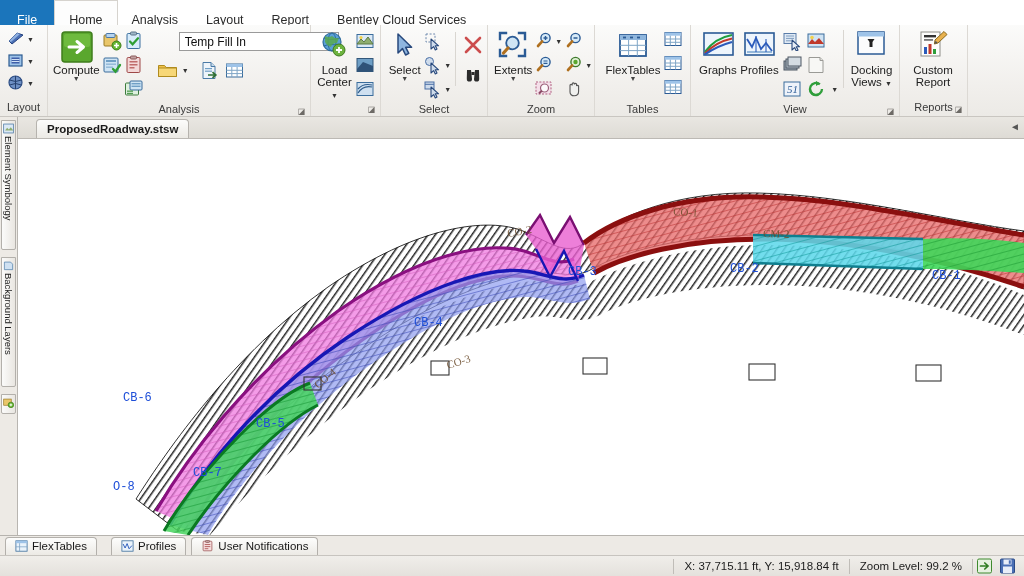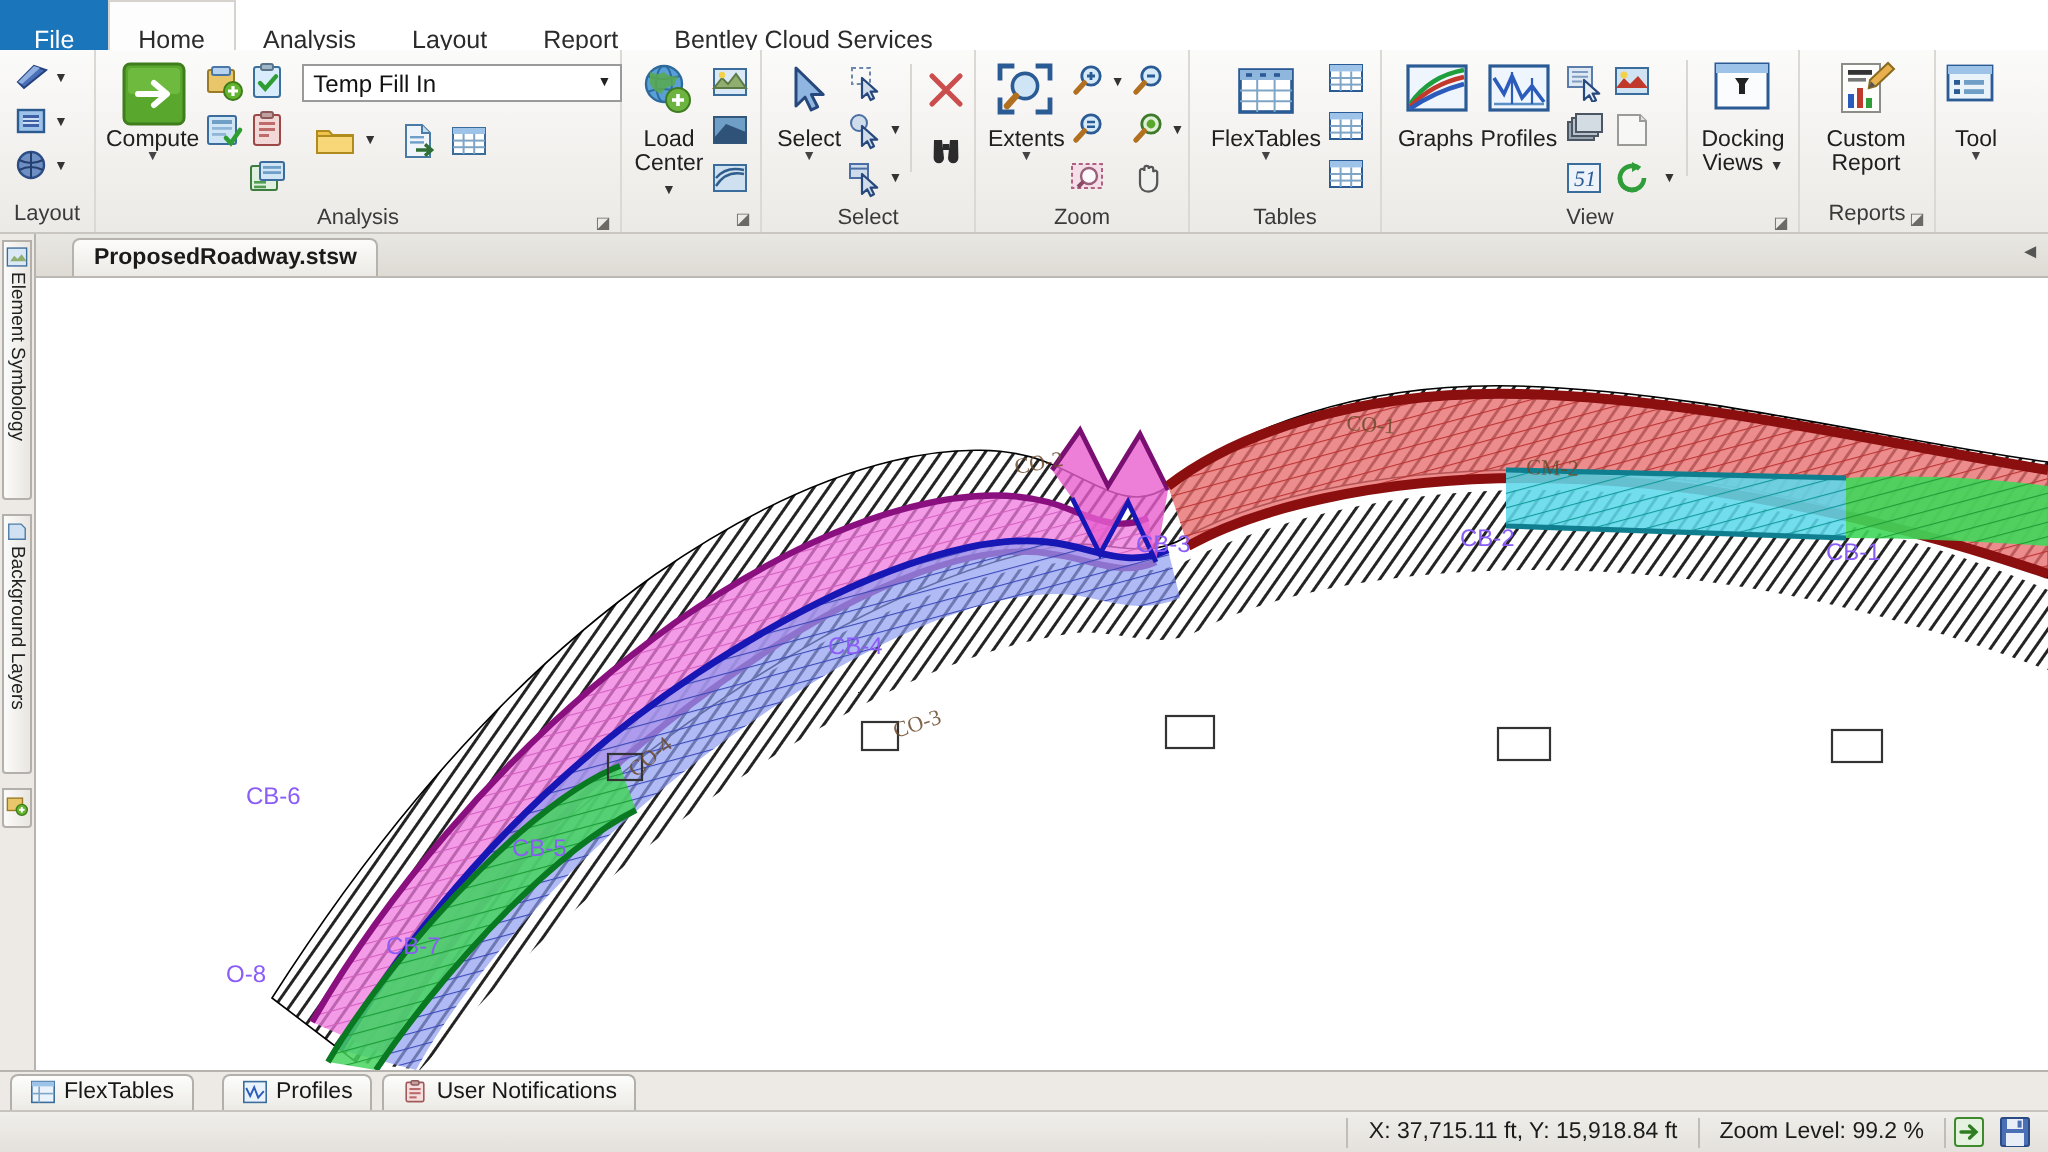--- a/index.html
+++ b/index.html
@@ -76,21 +76,21 @@
 
   
   .ic{display:inline-block;position:relative;}
   .ic20{width:20px;height:20px;}
   .ic32{width:32px;height:32px;}
 
   
   .combo{
     width:160px;height:19px;background:#fff;border:1px solid #9a9a9a;
     display:flex;align-items:center;box-sizing:border-box;
-    font-size:12px;padding-left:5px;margin-top:4px;color:#111;
+    font-size:12px;padding-left:5px;margin-top:4px;color:#111;margin-left:28px;
   }
   .combo .cv{flex:1;}
   .combo .cb{width:15px;text-align:center;font-size:7px;color:#222;}
 
   
   .vdock{
     position:absolute;left:0;top:117px;width:18px;height:420px;
     background:#edeae5;border-right:1px solid #b8b5b0;
     box-sizing:border-box;
   }
@@ -124,22 +124,22 @@
   }
   .doctab-close{position:absolute;right:4px;top:4px;font-size:10px;color:#555;}
 
   
   .canvas{
     position:absolute;left:18px;top:139px;width:1006px;height:396px;
     background:#ffffff;overflow:hidden;
   }
   .canvas svg{display:block;}
   .cblabel{
-    position:absolute;font-family:Liberation Sans, sans-serif;
-    font-size:12px;color:#8b5cf6;white-space:nowrap;
+    position:absolute;font-family:Liberation Mono, monospace;
+    font-size:12px;color:#1d4ed8;white-space:nowrap;
   }
 
   
   .wm{
     position:absolute;left:528px;top:432px;
     font-family:"DejaVu Serif",serif;font-weight:bold;
     font-size:96px;line-height:96px;color:#2b9696;
     letter-spacing:-2px;pointer-events:none;
   }
   .wm .fmark{
@@ -714,36 +714,20 @@
 Report</span>
         </div>
       </div>
       <div class="grp-label">
         <span>Reports</span>
         <span class="launcher">◪</span>
       </div>
     </div>
 
     <div class="grp" style="width:40px;border-right:none">
-      <div class="grp-body" style="padding-left:4px">
-        <div class="bigbtn" style="width:40px">
-          <span class="ic ic32">
-            <svg width="26" height="24" viewBox="0 0 26 24">
-              <rect x="2" y="3" width="22" height="17" fill="#eaf2fa" stroke="#2b5b95" stroke-width="1.4"></rect>
-              <rect x="2" y="3" width="22" height="4" fill="#9ec3e8"></rect>
-              <rect x="5" y="10" width="3" height="2.4" fill="#2b5b95"></rect>
-              <rect x="10" y="10" width="10" height="2.4" fill="#6f9fc6"></rect>
-              <rect x="5" y="14.6" width="3" height="2.4" fill="#2b5b95"></rect>
-              <rect x="10" y="14.6" width="10" height="2.4" fill="#6f9fc6"></rect>
-            </svg>
-          </span>
-          <span class="lab">Tool</span>
-          <span class="caret">▼</span>
-        </div>
-      </div>
       <div class="grp-label"></div>
     </div>
   </div>
 
   <div class="vdock">
     <div class="vtab" style="top:3px;height:130px">
       <span class="ic" style="width:11px;height:11px">
         <svg width="11" height="11" viewBox="0 0 16 16">
           <rect x="1" y="1.5" width="14" height="13" fill="#dbe9f6" stroke="#3b6d9c"></rect>
           <path d="M3 11 l3 -4 l2.4 2.4 l3 -3.4 l3.6 5 z" fill="#8fae6f"></path>
@@ -882,21 +866,21 @@
       </g>
     </svg>
 
     <div class="cblabel" style="left:105px;top:252px">CB-6</div>
     <div class="cblabel" style="left:95px;top:341px">O-8</div>
     <div class="cblabel" style="left:175px;top:327px">CB-7</div>
     <div class="cblabel" style="left:238px;top:278px">CB-5</div>
     <div class="cblabel" style="left:396px;top:177px">CB-4</div>
     <div class="cblabel" style="left:550px;top:126px">CB-3</div>
     <div class="cblabel" style="left:712px;top:123px">CB-2</div>
-    <div class="cblabel" style="left:895px;top:130px">CB-1</div>
+    <div class="cblabel" style="left:914px;top:130px">CB-1</div>
   </div>
 
 
   <div class="bottombar">
     <div class="btab">
       <span class="ic" style="width:13px;height:12px">
         <svg width="13" height="12" viewBox="0 0 16 15">
           <rect x="1" y="1" width="14" height="13" fill="#eaf3fb" stroke="#3b6d9c"></rect>
           <rect x="1" y="1" width="14" height="3" fill="#9ec3e8"></rect>
           <line x1="5.6" y1="4" x2="5.6" y2="14" stroke="#7fa5c6"></line>

